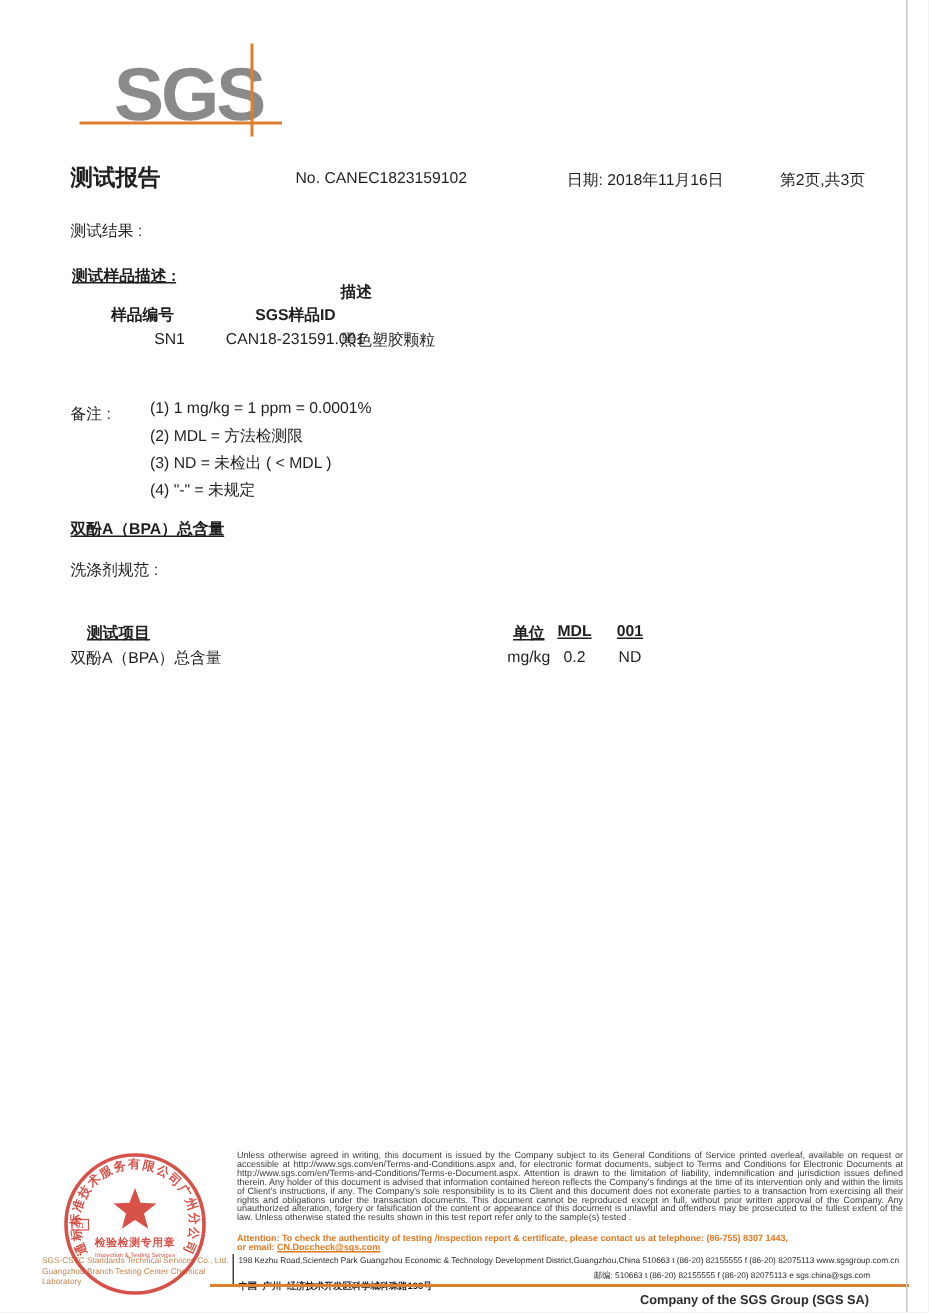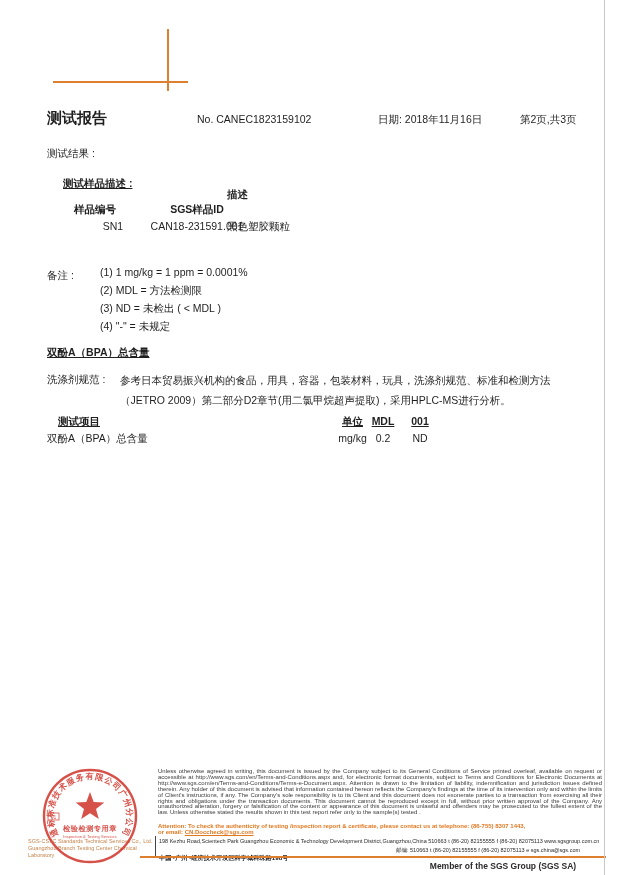--- a/index.html
+++ b/index.html
@@ -39,50 +39,52 @@
   .member-txt { font-size:8.5px; font-weight:bold; color:#2b2b2b; text-align:center; width:210px; }
   .vsep { width:1px; background:#444; }
 
   .stamp { opacity:0.85; }
 </style>
 </head>
 <body>
 
 <div class="page">
 
+  <div class="abs" style="left:76px; top:34px;">
+    <span class="logo-text">SGS</span>
+  </div>
   <div class="abs logo-hline" style="left:53px; top:81px; width:135px; height:2px;"></div>
   <div class="abs logo-vline" style="left:167px; top:29px; width:2px; height:62px;"></div>
 
   <div class="abs doc-title" style="left:47px; top:109px;">测试报告</div>
   <div class="abs hdr-txt" style="left:197px; top:113px;">No. CANEC1823159102</div>
   <div class="abs hdr-txt" style="left:378px; top:113px;">日期: 2018年11月16日</div>
   <div class="abs hdr-txt" style="left:520px; top:113px;">第2页,共3页</div>
 
   <div class="abs body-txt" style="left:47px; top:147px;">测试结果 :</div>
 
-  <div class="abs body-txt bold ul" style="left:63px; top:177px;">测试样品描述 :</div>
+  <div class="abs body-txt bold ul" style="left:48px; top:177px;">测试样品描述 :</div>
 
   <div class="abs" style="left:0; top:0; width:619px;">
     <div class="abs body-txt bold ctr" style="left:62px; top:203px; width:66px;">样品编号</div>
     <div class="abs body-txt bold ctr" style="left:143px; top:203px; width:108px;">SGS样品ID</div>
     <div class="abs body-txt bold" style="left:227px; top:188px;">描述</div>
     <div class="abs body-txt ctr" style="left:80px; top:220px; width:66px;">SN1</div>
     <div class="abs body-txt ctr" style="left:143px; top:220px; width:108px;">CAN18-231591.001</div>
     <div class="abs body-txt" style="left:227px; top:220px;">黑色塑胶颗粒</div>
   </div>
 
   <div class="abs body-txt" style="left:47px; top:246px;margin-top:23px;">备注 :</div>
   <div class="abs body-txt" style="left:100px; top:266px;">(1) 1 mg/kg = 1 ppm = 0.0001%</div>
   <div class="abs body-txt" style="left:100px; top:284px;">(2) MDL = 方法检测限</div>
   <div class="abs body-txt" style="left:100px; top:302px;">(3) ND = 未检出 ( &lt; MDL )</div>
   <div class="abs body-txt" style="left:100px; top:320px;">(4) "-" = 未规定</div>
 
   <div class="abs body-txt bold ul" style="left:47px; top:346px;">双酚A（BPA）总含量</div>
   <div class="abs body-txt" style="left:47px; top:373px;">洗涤剂规范 :</div>
-  <div class="abs method-text" style="left:120px; top:371px;">参考日本贸易振兴机构的食品，用具，容器，包装材料，玩具，洗涤剂规范、标准和检测方法（JETRO 2009）第二部分D2章节(用二氯甲烷超声提取)，采用HPLC-MS进行分析。</div>
 
   <div class="abs" style="left:0; top:0; width:619px;">
     <div class="abs body-txt bold ul" style="left:58px; top:415px;">测试项目</div>
     <div class="abs body-txt bold ul ctr" style="left:330px; top:415px; width:45px;">单位</div>
     <div class="abs body-txt bold ul ctr" style="left:363px; top:415px; width:40px;">MDL</div>
     <div class="abs body-txt bold ul it ctr" style="left:398px; top:415px; width:44px;">001</div>
     <div class="abs body-txt" style="left:47px; top:432px;">双酚A（BPA）总含量</div>
     <div class="abs body-txt ctr" style="left:330px; top:432px; width:45px;">mg/kg</div>
     <div class="abs body-txt ctr" style="left:363px; top:432px; width:40px;">0.2</div>
     <div class="abs body-txt ctr" style="left:398px; top:432px; width:44px;">ND</div>
@@ -99,21 +101,21 @@
     <div>Guangzhou Branch Testing Center Chemical Laboratory</div>
   </div>
   <div class="abs vsep" style="left:155px; top:836px; height:21px;"></div>
   <div class="abs addr1" style="left:159px; top:838px;">198 Kezhu Road,Scientech Park Guangzhou Economic &amp; Technology Development District,Guangzhou,China 510663   t (86-20) 82155555   f (86-20) 82075113   www.sgsgroup.com.cn</div>
   <div class="abs" style="left:159px; top:846px; width:446px;">
     <span class="addr2-cn">中国 ·广州 ·经济技术开发区科学城科珠路198号</span>
     <span class="addr2-rest abs" style="left:237px; top:1px;">邮编: 510663   t (86-20) 82155555   f (86-20) 82075113   e  sgs.china@sgs.com</span>
   </div>
 
   <div class="abs footer-rule" style="left:140px; top:856px; width:466px; height:2px;"></div>
-  <div class="abs member-txt" style="left:398px; top:861px;">Member of the SGS Group (SGS SA)</div>
+  <div class="abs member-txt" style="left:398px; top:861px;">Company of the SGS Group (SGS SA)</div>
 
   <svg class="abs stamp" style="left:38px; top:766px;" width="104" height="100" viewBox="0 0 104 100">
     <defs>
       <path id="ringPath" d="M 20,68.5 A 37,37 0 1 1 84,68.5" fill="none"></path>
     </defs>
     <circle cx="52" cy="50" r="46" fill="none" stroke="#d0342a" stroke-width="2.4"></circle>
     <polygon points="52,26 55.7,35.9 66.3,36.4 58,43 60.8,53.1 52,47.3 43.2,53.1 46,43 37.7,36.4 48.3,35.9" fill="#d0342a"></polygon>
     <text font-size="8.2" fill="#d0342a" letter-spacing="1" font-weight="bold" font-family="Liberation Sans, sans-serif">
       <textPath href="#ringPath" startOffset="50%" text-anchor="middle">通标标准技术服务有限公司广州分公司</textPath>
     </text>

